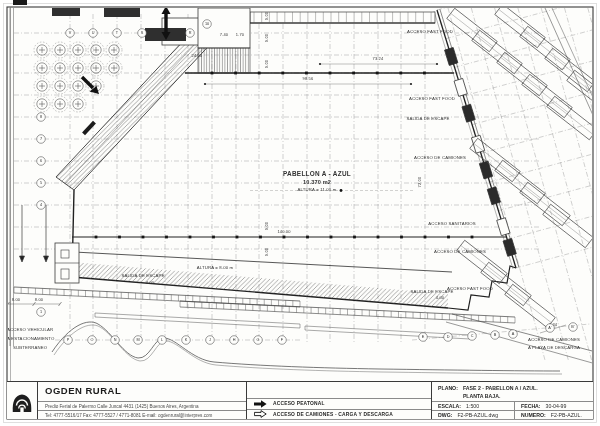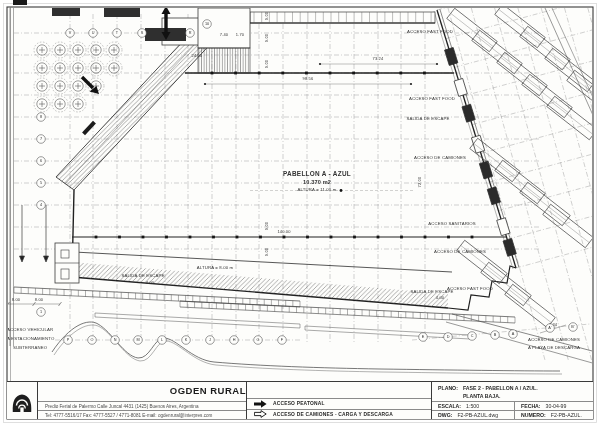--- a/index.html
+++ b/index.html
@@ -3,21 +3,21 @@
 <meta charset="utf-8">
 <style>
   html,body{margin:0;padding:0;background:#ffffff;}
   .screen{position:relative;width:600px;height:426px;background:#ffffff;overflow:hidden;
           font-family:"Liberation Sans",sans-serif;}
   #plan-svg{position:absolute;left:0;top:0;}
   
   .tblock{position:absolute;left:7px;top:381px;width:586px;height:38px;box-sizing:border-box;
           display:flex;border-top:1.2px solid #3a3a3a;background:#fdfdfb;color:#2d2d2d;}
   .tb-logo{width:30px;border-right:1px solid #3a3a3a;display:flex;align-items:center;justify-content:center;}
-  .tb-company{width:208px;border-right:1px solid #3a3a3a;display:flex;flex-direction:column;min-width:0;text-align:right;}
+  .tb-company{width:208px;border-right:1px solid #3a3a3a;display:flex;flex-direction:column;min-width:0;}
   .tb-name{height:16px;font-weight:bold;font-size:9.5px;letter-spacing:.5px;padding:3px 0 0 7px;color:#1c1c1c;}
   .tb-row{border-top:1px solid #8a8a8a;flex:1;font-size:4.6px;display:flex;align-items:center;
           padding-left:7px;color:#4c4c4c;white-space:nowrap;overflow:hidden;}
   .tb-legend{width:184px;border-right:1px solid #3a3a3a;display:flex;flex-direction:column;}
   .tb-legend-spacer{height:16px;}
   .legend-row{gap:6px;color:#1e1e1e;font-size:4.9px;font-weight:bold;letter-spacing:.2px;}
   .legend-row .li{display:flex;align-items:center;}
   .tb-right{flex:1;display:flex;flex-direction:column;font-size:5.2px;min-width:0;}
   .tb-plano{height:16px;display:flex;padding:2.5px 0 0 6px;gap:5px;}
   .lbl{font-weight:bold;color:#1c1c1c;}

